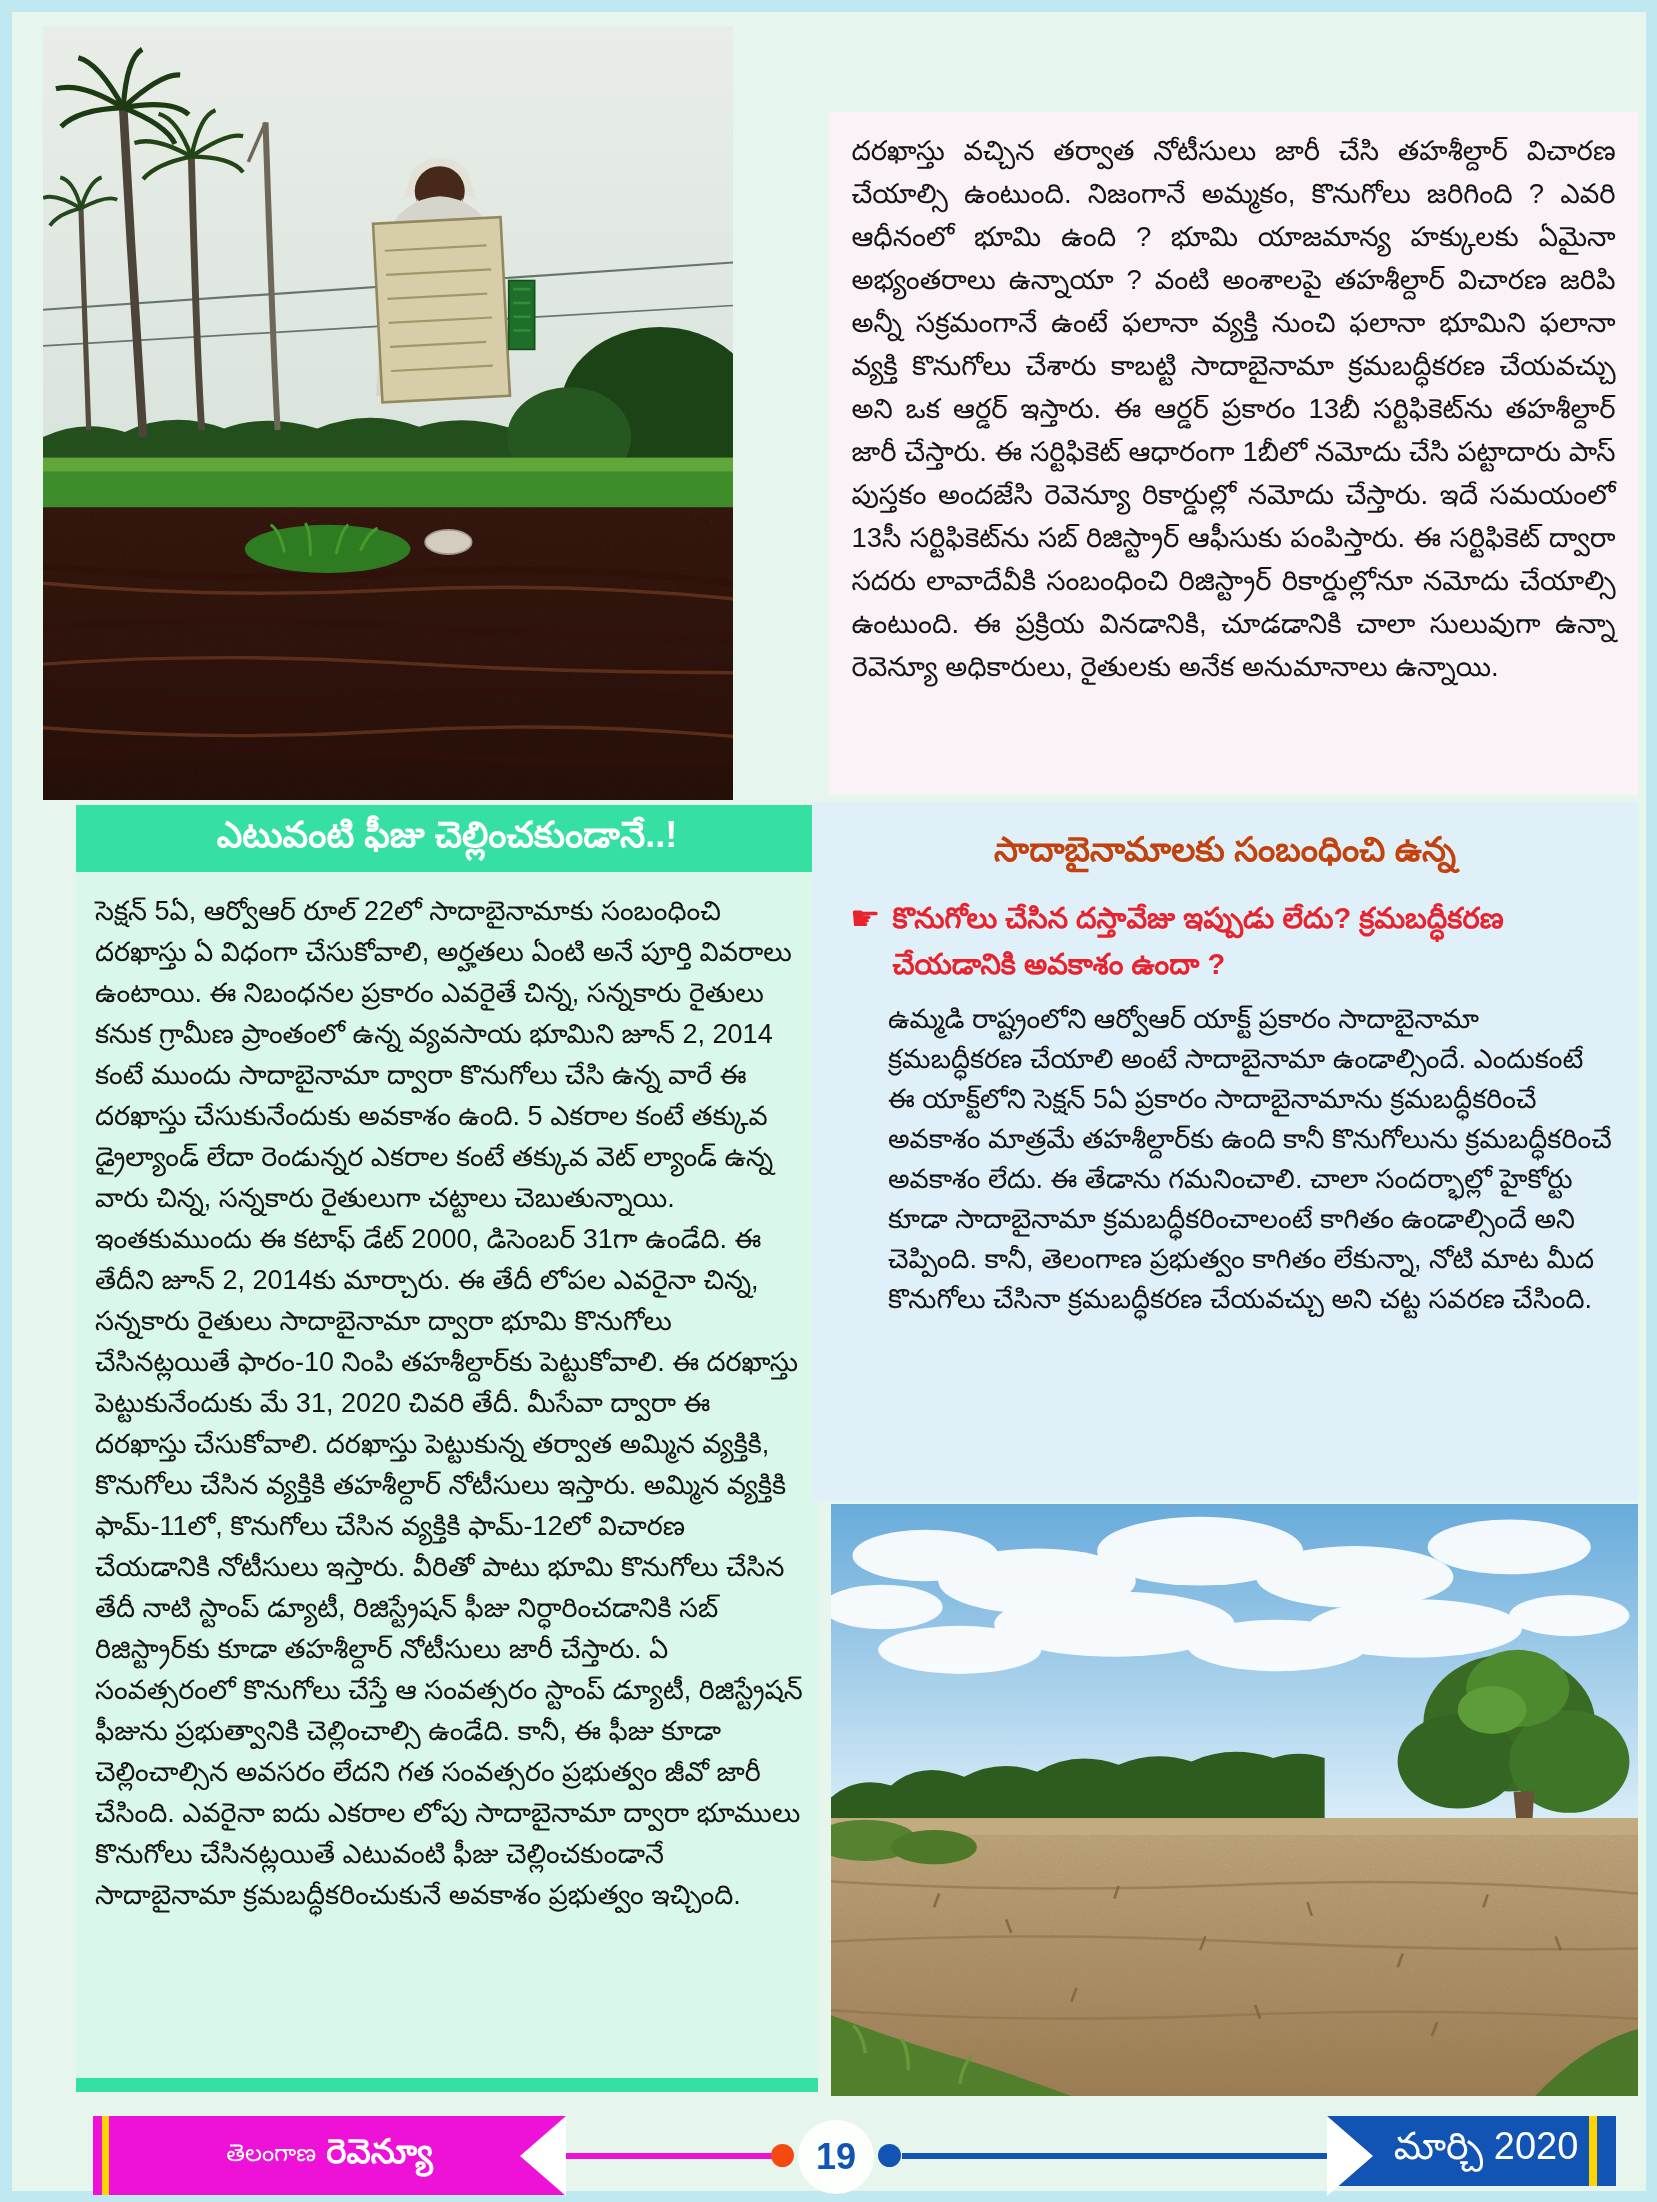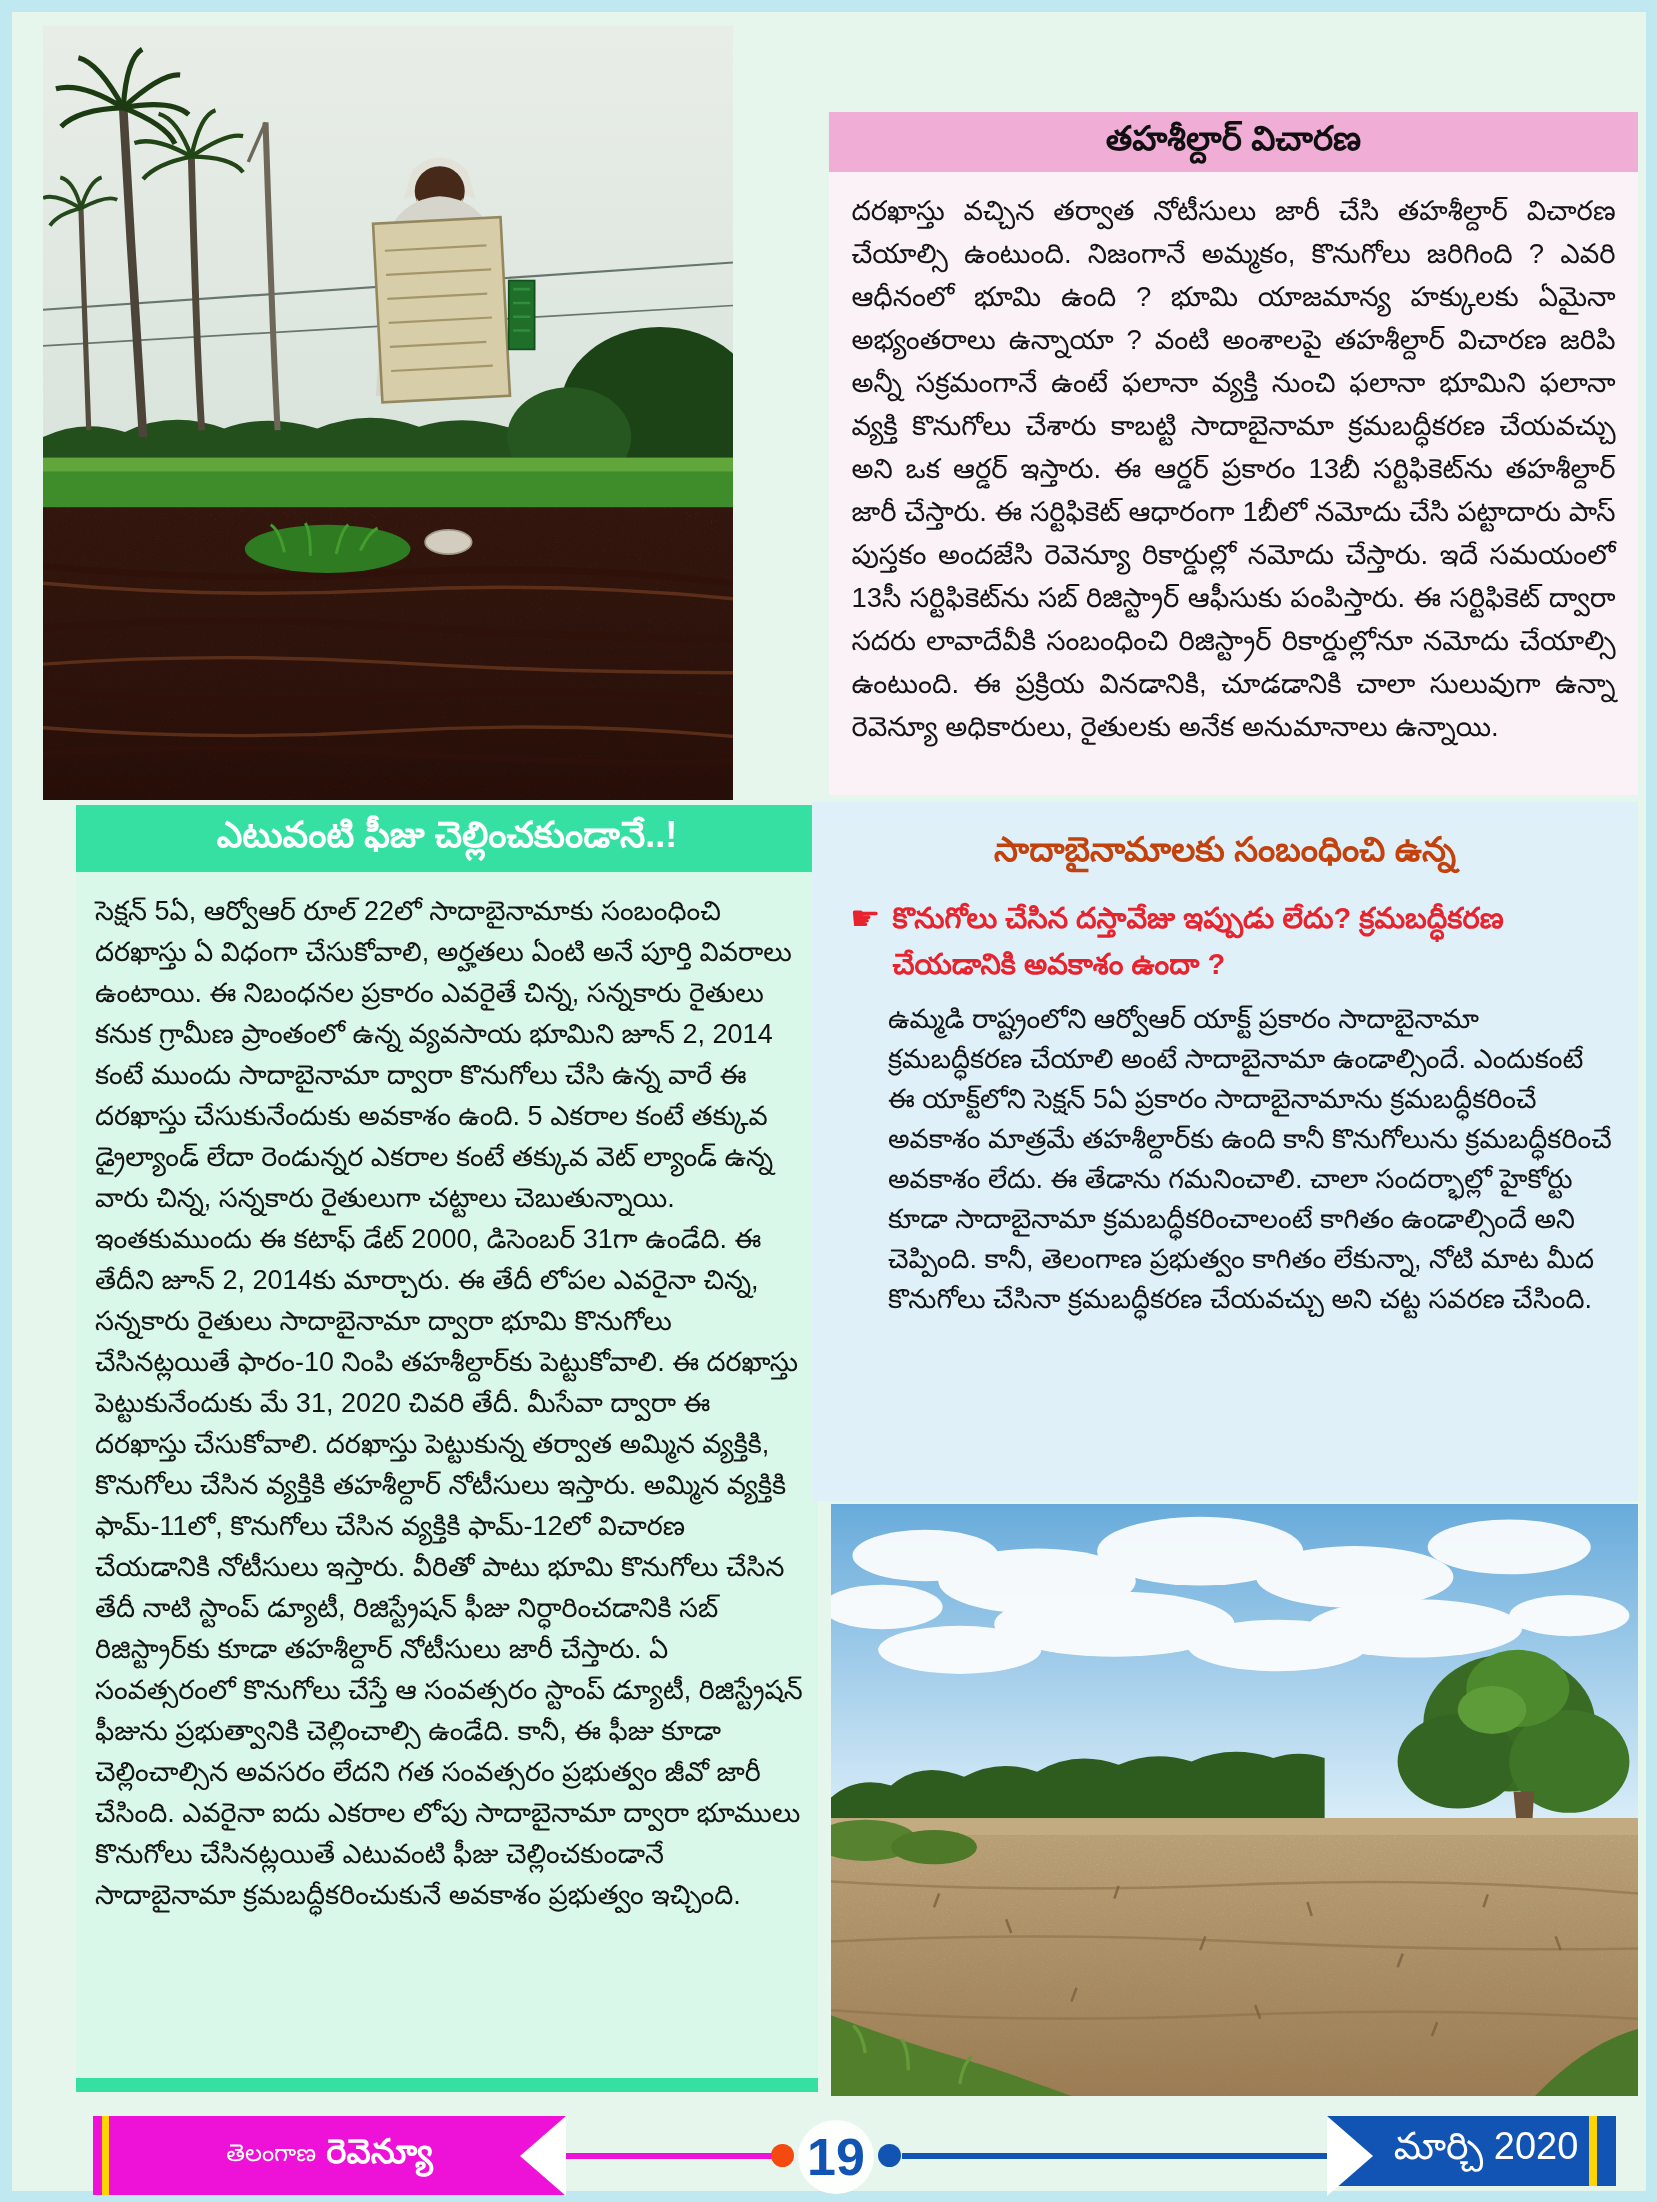--- a/index.html
+++ b/index.html
@@ -42,21 +42,21 @@
     display:flex;align-items:center;justify-content:center;gap:10.3px;}
   .footer-left .ystripe{position:absolute;left:8.6px;top:0;bottom:0;width:7.7px;background:#ffd400;}
   .footer-left .notch{position:absolute;right:0;top:0;width:0;height:0;
     border-top:40px solid transparent;border-bottom:40px solid transparent;border-right:46px solid #ffffff;}
   .brand-small{color:#fff;font-size:24px;}
   .brand-big{color:#fff;font-size:34px;font-weight:bold;}
   .line-magenta{position:absolute;left:554px;top:2141px;width:210px;height:6px;background:#ee12d9;}
   .dot-orange{position:absolute;left:759px;top:2132px;width:23px;height:23px;border-radius:50%;background:#f4490f;}
   .page-oval{position:absolute;left:786px;top:2108px;width:76px;height:74px;border-radius:50%;background:#fdfffd;
     display:flex;align-items:center;justify-content:center;}
-  .page-num{color:#1254b4;font-size:52px;font-weight:bold;}
+  .page-num{color:#1254b4;font-size:36px;font-weight:bold;}
   .dot-blue{position:absolute;left:866px;top:2132px;width:23px;height:23px;border-radius:50%;background:#1254b4;}
   .line-blue{position:absolute;left:890px;top:2141px;width:425px;height:6px;background:#1254b4;}
   .footer-right{position:absolute;left:1315px;top:2104px;width:289px;height:70px;background:#1254b4;
     display:flex;align-items:center;justify-content:center;}
   .footer-right .notch{position:absolute;left:0;top:0;width:0;height:0;
     border-top:40px solid transparent;border-bottom:40px solid transparent;border-left:46px solid #ffffff;}
   .footer-right .ystripe{position:absolute;right:19px;top:0;bottom:0;width:7.7px;background:#ffd400;}
   .issue-label{color:#fff;font-size:38px;padding-left:29px;}
 </style>
 </head>
@@ -156,21 +156,20 @@
         <path d="M280,612 q-6,-26 -16,-32"></path>
           <path d="M310,616 q0,-30 -6,-38"></path>
         <path d="M340,614 q6,-28 14,-34"></path>
           <path d="M368,610 q10,-22 20,-26"></path>
       </g>
       <ellipse cx="470" cy="600" rx="27" ry="14" fill="#d2cdbf" stroke="#a09a8c" stroke-width="2"></ellipse>
     </svg>
   </div>
 
   <div class="pink-box">
-    <div class="hdr">తహశీల్దార్ విచారణ</div>
     <div class="bdy">దరఖాస్తు వచ్చిన తర్వాత నోటీసులు జారీ చేసి తహశీల్దార్ విచారణ చేయాల్సి ఉంటుంది. నిజంగానే అమ్మకం, కొనుగోలు జరిగింది ? ఎవరి ఆధీనంలో భూమి ఉంది ? భూమి యాజమాన్య హక్కులకు ఏమైనా అభ్యంతరాలు ఉన్నాయా ? వంటి అంశాలపై తహశీల్దార్ విచారణ జరిపి అన్నీ సక్రమంగానే ఉంటే ఫలానా వ్యక్తి నుంచి ఫలానా భూమిని ఫలానా వ్యక్తి కొనుగోలు చేశారు కాబట్టి సాదాబైనామా క్రమబద్ధీకరణ చేయవచ్చు అని ఒక ఆర్డర్ ఇస్తారు. ఈ ఆర్డర్ ప్రకారం 13బీ సర్టిఫికెట్‌ను తహశీల్దార్ జారీ చేస్తారు. ఈ సర్టిఫికెట్ ఆధారంగా 1బీలో నమోదు చేసి పట్టాదారు పాస్ పుస్తకం అందజేసి రెవెన్యూ రికార్డుల్లో నమోదు చేస్తారు. ఇదే సమయంలో 13సీ సర్టిఫికెట్‌ను సబ్ రిజిస్ట్రార్ ఆఫీసుకు పంపిస్తారు. ఈ సర్టిఫికెట్ ద్వారా సదరు లావాదేవీకి సంబంధించి రిజిస్ట్రార్ రికార్డుల్లోనూ నమోదు చేయాల్సి ఉంటుంది. ఈ ప్రక్రియ వినడానికి, చూడడానికి చాలా సులువుగా ఉన్నా రెవెన్యూ అధికారులు, రైతులకు అనేక అనుమానాలు ఉన్నాయి.</div>
   </div>
 
   <div class="green-box">
     <div class="hdr">ఎటువంటి ఫీజు చెల్లించకుండానే..!</div>
     <div class="bdy">సెక్షన్ 5ఏ, ఆర్వోఆర్ రూల్ 22లో సాదాబైనామాకు సంబంధించి దరఖాస్తు ఏ విధంగా చేసుకోవాలి, అర్హతలు ఏంటి అనే పూర్తి వివరాలు ఉంటాయి. ఈ నిబంధనల ప్రకారం ఎవరైతే చిన్న, సన్నకారు రైతులు కనుక గ్రామీణ ప్రాంతంలో ఉన్న వ్యవసాయ భూమిని జూన్ 2, 2014 కంటే ముందు సాదాబైనామా ద్వారా కొనుగోలు చేసి ఉన్న వారే ఈ దరఖాస్తు చేసుకునేందుకు అవకాశం ఉంది. 5 ఎకరాల కంటే తక్కువ డ్రైల్యాండ్ లేదా రెండున్నర ఎకరాల కంటే తక్కువ వెట్ ల్యాండ్ ఉన్న వారు చిన్న, సన్నకారు రైతులుగా చట్టాలు చెబుతున్నాయి. ఇంతకుముందు ఈ కటాఫ్ డేట్ 2000, డిసెంబర్ 31గా ఉండేది. ఈ తేదీని జూన్ 2, 2014కు మార్చారు. ఈ తేదీ లోపల ఎవరైనా చిన్న, సన్నకారు రైతులు సాదాబైనామా ద్వారా భూమి కొనుగోలు చేసినట్లయితే ఫారం-10 నింపి తహశీల్దార్‌కు పెట్టుకోవాలి. ఈ దరఖాస్తు పెట్టుకునేందుకు మే 31, 2020 చివరి తేదీ. మీసేవా ద్వారా ఈ దరఖాస్తు చేసుకోవాలి. దరఖాస్తు పెట్టుకున్న తర్వాత అమ్మిన వ్యక్తికి, కొనుగోలు చేసిన వ్యక్తికి తహశీల్దార్ నోటీసులు ఇస్తారు. అమ్మిన వ్యక్తికి ఫామ్-11లో, కొనుగోలు చేసిన వ్యక్తికి ఫామ్-12లో విచారణ చేయడానికి నోటీసులు ఇస్తారు. వీరితో పాటు భూమి కొనుగోలు చేసిన తేదీ నాటి స్టాంప్ డ్యూటీ, రిజిస్ట్రేషన్ ఫీజు నిర్ధారించడానికి సబ్ రిజిస్ట్రార్‌కు కూడా తహశీల్దార్ నోటీసులు జారీ చేస్తారు. ఏ సంవత్సరంలో కొనుగోలు చేస్తే ఆ సంవత్సరం స్టాంప్ డ్యూటీ, రిజిస్ట్రేషన్ ఫీజును ప్రభుత్వానికి చెల్లించాల్సి ఉండేది. కానీ, ఈ ఫీజు కూడా చెల్లించాల్సిన అవసరం లేదని గత సంవత్సరం ప్రభుత్వం జీవో జారీ చేసింది. ఎవరైనా ఐదు ఎకరాల లోపు సాదాబైనామా ద్వారా భూములు కొనుగోలు చేసినట్లయితే ఎటువంటి ఫీజు చెల్లించకుండానే సాదాబైనామా క్రమబద్ధీకరించుకునే అవకాశం ప్రభుత్వం ఇచ్చింది.</div>
     <div class="strip"></div>
   </div>
 
   <div class="qa-panel">

